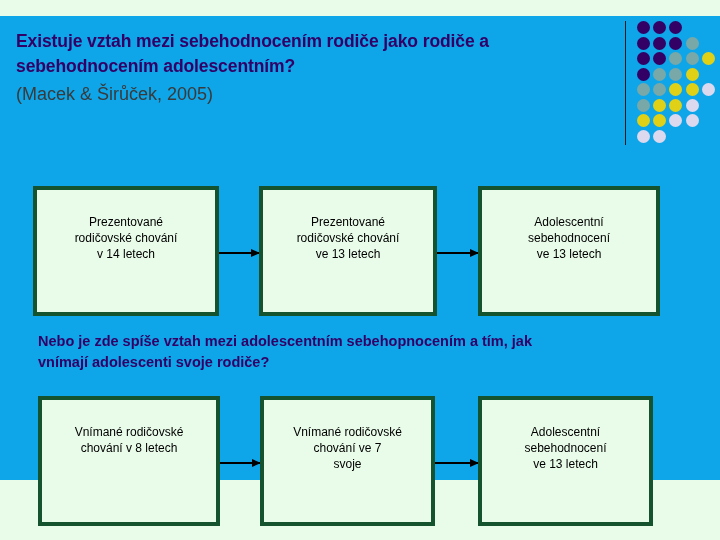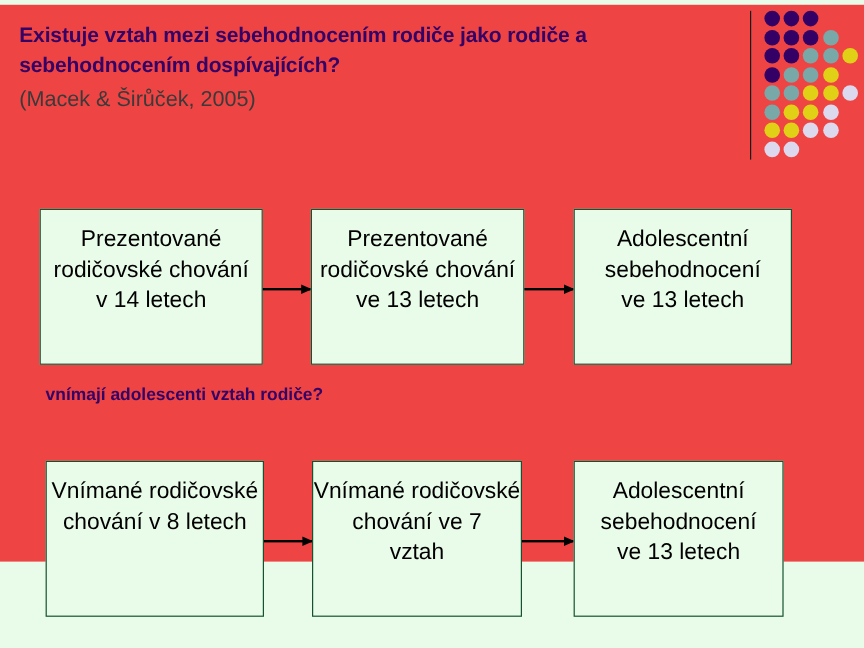--- a/index.html
+++ b/index.html
@@ -10,24 +10,24 @@
     width: 720px;
     height: 540px;
     background: #e9fce9;
     font-family: "Liberation Sans", sans-serif;
     overflow: hidden;
     position: relative;
   }
 
   #slide {
     position: absolute;
-    left: 0; top: 4px;
+    left: 0; top: 16px;
     width: 720px;
     height: 464px;
-    background: #ef4444;
+    background: #0ea5e9;
   }
 
   
   #header-title {
     position: absolute;
     left: 16px;
     top: 13px;
     width: 600px;
     font-size: 17.5px;
     font-weight: bold;
@@ -76,28 +76,28 @@
     width: 720px;
     height: 135px;
   }
   #flow-row-1 { top: 170px; }
   #flow-row-2 { top: 380px; }
 
   .flow-box {
     position: absolute;
     top: 0;
     height: 130px;
-    border: 1px solid #14532d;
+    border: 4px solid #14532d;
     background: #e9fce9;
     box-sizing: border-box;
     text-align: center;
-    font-size: 19px;
+    font-size: 12px;
     color: #000000;
     line-height: 1.35;
-    padding-top: 12px;
+    padding-top: 24px;
   }
   .flow-box .bline { display: block; }
 
   
   #flow-row-1 .box-a { left: 33px;  width: 186px; }
   #flow-row-1 .box-b { left: 259px; width: 178px; }
   #flow-row-1 .box-c { left: 478px; width: 182px; }
 
   
   #flow-row-2 .box-a { left: 38px;  width: 182px; }
@@ -145,21 +145,21 @@
   }
   #middle-question .qline { display: block; }
 </style>
 </head>
 <body>
 
 <div id="slide">
 
   <div id="header-title">
     <span class="tline">Existuje vztah mezi sebehodnocením rodiče jako rodiče a</span>
-    <span class="tline">sebehodnocením dospívajících?</span>
+    <span class="tline">sebehodnocením adolescentním?</span>
   </div>
 
   <div id="header-citation">(Macek &amp; Širůček, 2005)</div>
 
   <div id="deco-divider"></div>
 
   <div id="deco-dots">
       <span class="deco-dot" style="left: 0px; top: 0px; background: rgb(51, 0, 102);"></span>
       <span class="deco-dot" style="left: 16.2px; top: 0px; background: rgb(51, 0, 102);"></span>
       <span class="deco-dot" style="left: 32.4px; top: 0px; background: rgb(51, 0, 102);"></span>
@@ -217,38 +217,39 @@
     </div>
 
     <div class="flow-box box-c">
       <span class="bline">Adolescentní</span>
       <span class="bline">sebehodnocení</span>
       <span class="bline">ve 13 letech</span>
     </div>
   </div>
 
   <div id="middle-question">
-    <span class="qline">vnímají adolescenti vztah rodiče?</span>
+    <span class="qline">Nebo je zde spíše vztah mezi adolescentním sebehopnocením a tím, jak</span>
+    <span class="qline">vnímají adolescenti svoje rodiče?</span>
   </div>
 
   <div class="flow-row" id="flow-row-2">
     <div class="flow-box box-a">
       <span class="bline">Vnímané rodičovské</span>
       <span class="bline">chování v 8 letech</span>
     </div>
 
     <div class="flow-arrow arrow-1">
       <span class="shaft"></span>
       <span class="head"></span>
     </div>
 
     <div class="flow-box box-b">
       <span class="bline">Vnímané rodičovské</span>
       <span class="bline">chování ve 7</span>
-      <span class="bline">vztah</span>
+      <span class="bline">svoje</span>
     </div>
 
     <div class="flow-arrow arrow-2">
       <span class="shaft"></span>
       <span class="head"></span>
     </div>
 
     <div class="flow-box box-c">
       <span class="bline">Adolescentní</span>
       <span class="bline">sebehodnocení</span>

